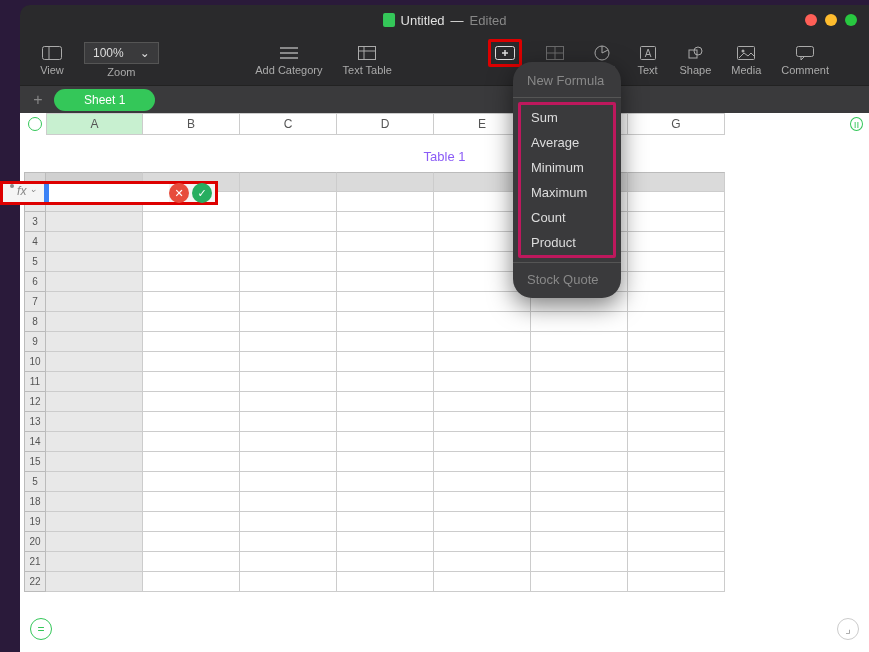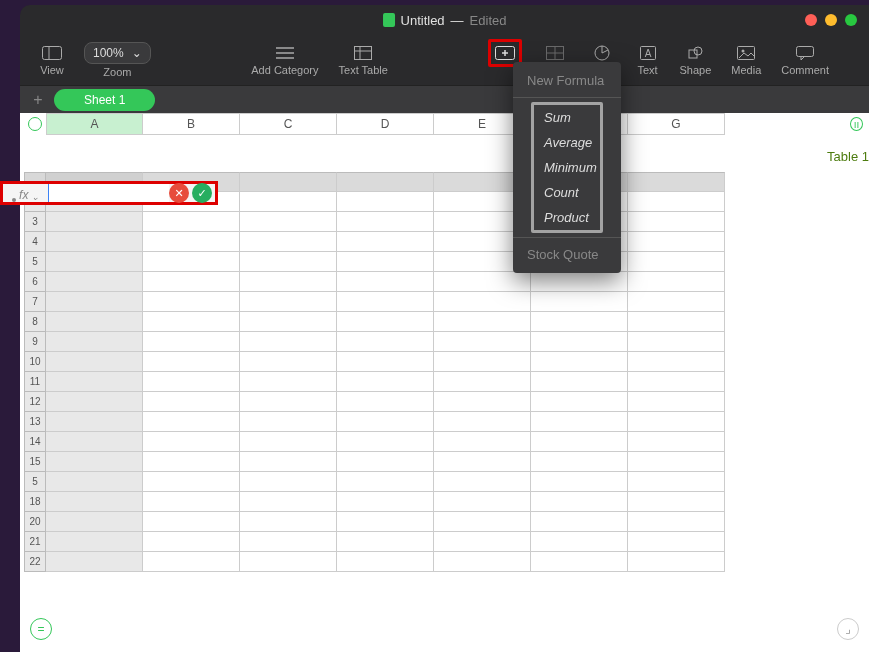--- a/index.html
+++ b/index.html
@@ -10,56 +10,56 @@
 .dot { width: 12px; height: 12px; border-radius: 50%; }
 .dot.red { background: #ff5f57; }
 .dot.yellow { background: #febc2e; }
 .dot.green { background: #28c840; }
 .title-center { position: absolute; left: 50%; transform: translateX(-50%); display: flex; align-items: center; gap: 6px; color: #e0e0e0; font-size: 13px; }
 .title-center .doc-icon { width: 12px; height: 14px; background: #34c759; border-radius: 2px; }
 .title-center .edited { color: #888; }
 .toolbar { height: 50px; display: flex; align-items: center; padding: 0 20px; color: #aaa; font-size: 11px; }
 .tb-grp { display: flex; flex-direction: column; align-items: center; gap: 2px; margin-right: 20px; cursor: pointer; }
 .tb-icon { width: 24px; height: 18px; display: flex; align-items: center; justify-content: center; font-size: 16px; color: #aaa; }
-.zoom-sel { background: #3a3a3c; border: 1px solid #555; border-radius: 8px; padding: 3px 8px; color: #ddd; font-size: 12px; display: flex; align-items: center; gap: 8px; }
+.zoom-sel { background: #3a3a3c; border: 1px solid #555; border-radius: 0; padding: 3px 8px; color: #ddd; font-size: 12px; display: flex; align-items: center; gap: 16px; }
 .tb-spacer { flex: 1; }
 .tb-highlight { border: 3px solid #d00; padding: 2px; border-radius: 2px; }
 .sheets-bar { height: 28px; background: #3a3a3c; display: flex; align-items: center; padding-left: 8px; gap: 6px; border-top: 1px solid #222; }
 .add-sheet { width: 20px; height: 20px; color: #888; font-size: 16px; display: flex; align-items: center; justify-content: center; cursor: pointer; }
 .sheet-tab { background: #34c759; color: #fff; padding: 4px 30px; border-radius: 12px; font-size: 12px; font-weight: 500; }
 .content { position: absolute; top: 108px; left: 0; right: 0; bottom: 0; background: #fff; }
 .col-hdr-row { display: flex; height: 22px; margin-left: 4px; }
 .corner { width: 22px; display: flex; align-items: center; justify-content: center; }
 .corner-circ { width: 14px; height: 14px; border: 1.5px solid #34c759; border-radius: 50%; }
 .row-expand { position:absolute; right:6px; top:0; width:22px; height:22px; display:flex; align-items:center; justify-content:center;}
 .row-expand .pill { width:14px; height:14px; border:1.5px solid #34c759; border-radius:50%; display:flex; align-items:center; justify-content:center; color:#34c759; font-size:10px;margin-left:9px;}
 .col-hdr { width: 97px; border: 1px solid #ccc; border-left: none; display: flex; align-items: center; justify-content: center; font-size: 12px; color: #555; background: #fff; }
 .col-hdr.first { border-left: 1px solid #ccc; }
 .col-hdr.sel { background: #c8f0d0; }
-.tbl-title { text-align: right; font-size: 13px; color: #4d7c0f; padding: 14px 0 8px; }
+.tbl-title { text-align: center; font-size: 13px; color: #8b5cf6; padding: 14px 0 8px; }
 .grid { position: relative; margin-left: 4px; }
 .grid-row { display: flex; height: 20px; }
 .row-hdr { width: 22px; border: 1px solid #bbb; border-top: none; background: #e8e8e8; display: flex; align-items: center; justify-content: center; font-size: 10px; color: #555; }
 .grid-row.first .row-hdr { border-top: 1px solid #bbb; background:#d8d8d8; }
 .cell { width: 97px; border-right: 1px solid #ccc; border-bottom: 1px solid #ccc; background: #fff; }
 .grid-row.first .cell { border-top: 1px solid #bbb; background:#dadada; }
 .cell.hdrcol { background: #e8e8e8; }
 .grid-row.first .cell.hdrcol { background: #d0d0d0; }
 .formula-bar { position: absolute; left: 0; top: 181px; width: 218px; height: 24px; background: #f5f5f5; border: 3px solid #d00; display: flex; align-items: center; z-index: 50; }
-.formula-bar .fx { width: 46px; color: #888; font-size: 12px; font-style: italic; display:flex; align-items:flex-end; justify-content:center; gap:3px; border-right:1px solid #3b82f6; height:100%;}
+.formula-bar .fx { width: 46px; color: #888; font-size: 12px; font-style: italic; display:flex; align-items:flex-start; justify-content:center; gap:3px; border-right:5px solid #3b82f6; height:100%;}
 .formula-bar .fx .dot-ind { width:4px; height:4px; background:#888; border-radius:50%;}
 .formula-bar .inp { flex: 1; height:100%; background:#fff; }
 .formula-bar .act { width: 20px; height: 20px; border-radius: 50%; display: flex; align-items: center; justify-content: center; color: #fff; font-size: 11px; margin-right: 3px; }
 .formula-bar .cancel { background: #e74c3c; }
 .formula-bar .accept { background: #27ae60; }
-.dropdown { position: absolute; left: 513px; top: 62px; width: 108px; background: #3a3a3c; border-radius: 4px; padding: 6px 0; box-shadow: 0 8px 24px rgba(0,0,0,0.5); z-index: 100; }
+.dropdown { position: absolute; left: 513px; top: 62px; width: 108px; background: #3a3a3c; border-radius: 19px; padding: 6px 0; box-shadow: 0 8px 24px rgba(0,0,0,0.5); z-index: 100; }
 .dd-item { padding: 5px 14px; color: #ddd; font-size: 13px; cursor: pointer; }
 .dd-item.dim { color: #888; }
 .dd-sep { height: 1px; background: #555; margin: 4px 0; }
-.dd-highlight { border: 3px solid #a3a3a3; margin: 0 18px; border-radius:2px;font-style:italic;}
+.dd-highlight { border: 3px solid #be185d; margin: 0 5px; border-radius:2px;}
 .dd-highlight .dd-item { padding: 5px 10px; }
 .footer-handle { position:absolute; bottom:12px; width:22px; height:22px; border:1.5px solid #ccc; border-radius:50%; display:flex; align-items:center; justify-content:center; color:#999; font-size:12px;}
 .footer-handle.left { left:10px; color:#34c759; border-color:#34c759;}
 .footer-handle.right { right:10px; }
 svg { display:block; }
 </style>
 </head>
 <body>
 
 <div class="window">
@@ -373,20 +373,30 @@
           <div class="row-hdr">18</div>
           <div class="cell hdrcol"></div>
           <div class="cell"></div>
           <div class="cell"></div>
           <div class="cell"></div>
           <div class="cell"></div>
           <div class="cell"></div>
           <div class="cell"></div>
         </div>
         <div class="grid-row">
+          <div class="row-hdr">19</div>
+          <div class="cell hdrcol"></div>
+          <div class="cell"></div>
+          <div class="cell"></div>
+          <div class="cell"></div>
+          <div class="cell"></div>
+          <div class="cell"></div>
+          <div class="cell"></div>
+        </div>
+        <div class="grid-row">
           <div class="row-hdr">20</div>
           <div class="cell hdrcol"></div>
           <div class="cell"></div>
           <div class="cell"></div>
           <div class="cell"></div>
           <div class="cell"></div>
           <div class="cell"></div>
           <div class="cell"></div>
         </div>
         <div class="grid-row">
@@ -426,18 +436,19 @@
   <div class="act accept">✓</div>
 </div>
 
 <div class="dropdown">
   <div class="dd-item dim">New Formula</div>
   <div class="dd-sep"></div>
   <div class="dd-highlight">
     <div class="dd-item">Sum</div>
     <div class="dd-item">Average</div>
     <div class="dd-item">Minimum</div>
+    <div class="dd-item">Maximum</div>
     <div class="dd-item">Count</div>
     <div class="dd-item">Product</div>
   </div>
   <div class="dd-sep"></div>
   <div class="dd-item dim">Stock Quote</div>
 </div>
 
 </body></html>

